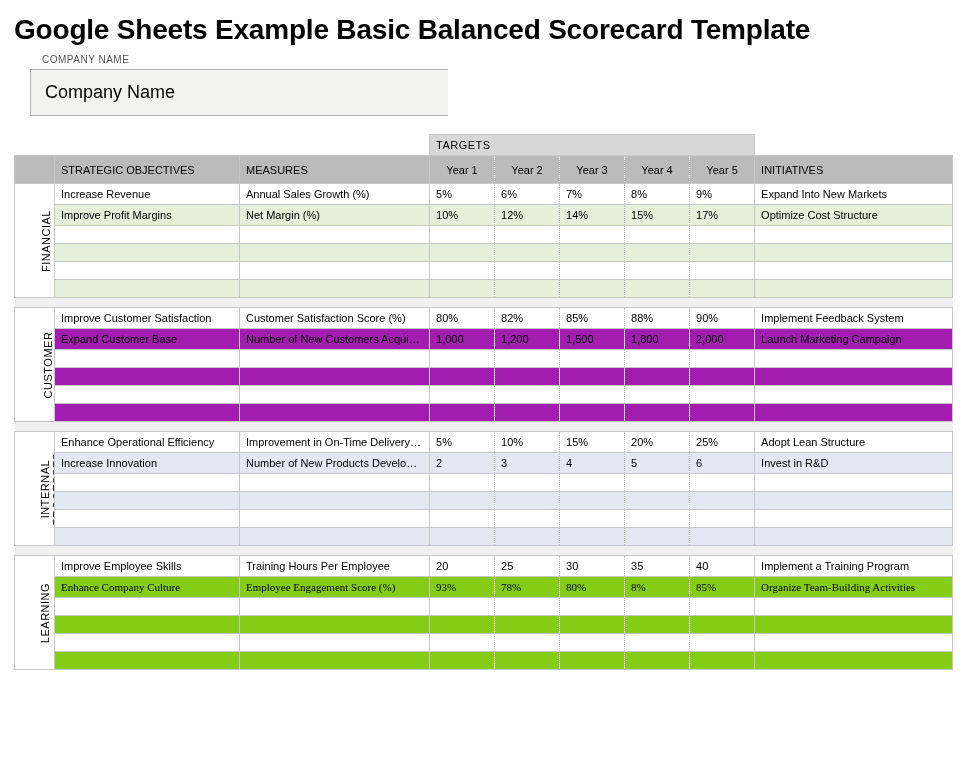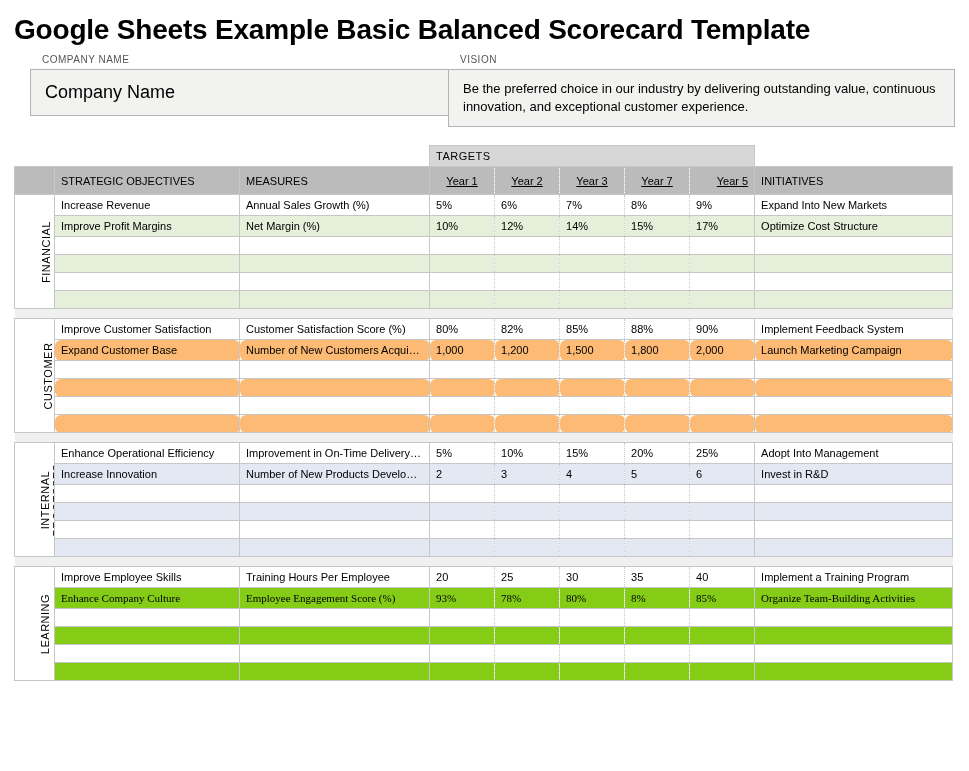--- a/index.html
+++ b/index.html
@@ -80,21 +80,21 @@
     height: 26px;
   }
   .blank-top { border: none !important; border-bottom: 1px solid #c7c7c7 !important; }
 
   
   tr.col-headers td {
     background: #bcbbbb;
     font-size: 11px;
     height: 28px;
   }
-  tr.col-headers td.year { text-align: center; text-decoration: underline; }
+  tr.col-headers td.year { text-align: center; }
 
   
   .hatch {
     background: repeating-linear-gradient(135deg,#cfcfcf 0 2px,#f1f1f1 2px 5px);
   }
 
   
   .sidetab {
     text-align: center !important;
     vertical-align: middle;
@@ -109,58 +109,54 @@
   }
   .sidetab.internal span { line-height: 1.1; }
 
   .tab-financial { background: #c7dcac; }
   .tab-customer  { background: #b7dccd; }
   .tab-internal  { background: #c1cce2; }
   .tab-learning  { background: #9ed0c1; }
 
   
   tr.shade-financial td { background: #e5efda; }
-  tr.shade-customer  td { background: #fdba74; border-radius: 6px; }
+  tr.shade-customer  td { background: #a21caf; }
   tr.shade-internal  td { background: #e3e8f2; }
   tr.shade-learning  td { background: #84cc16; font-family: Liberation Serif, serif; }
   tr.plain td { background: #ffffff; }
 
   
   td.year {
     border-left-style: dotted;
     border-right-style: dotted;
     text-align: left;
   }
   td.year.first { border-left-style: solid; }
   td.year.last  { border-right-style: solid; }
   tr.col-headers td.year { border-left-style: dotted; border-right-style: dotted; }
   tr.col-headers td.year.first { border-left-style: solid; }
-  tr.col-headers td.year.last  { border-right-style: solid; text-align: right; }
+  tr.col-headers td.year.last  { border-right-style: solid; }
 
   
   tr.divider td {
     border: none;
     background: #f0f0f0;
     height: 10px;
     padding: 0;
   }
 </style>
 </head>
 <body>
 
 <h1>Google Sheets Example Basic Balanced Scorecard Template</h1>
 
 <div class="meta-row">
   <div class="meta-col company">
     <div class="meta-label">COMPANY NAME</div>
     <div class="meta-box">Company Name</div>
-  </div>
-  <div class="meta-col vision">
-    <div class="meta-label">VISION</div>
-    <div class="meta-box">Be the preferred choice in our industry by delivering outstanding value, continuous innovation, and exceptional customer experience.</div>
   </div>
 </div>
 
 <table class="scorecard">
   <colgroup>
     <col class="c-tab">
       <col class="c-obj">
       <col class="c-meas">
     <col class="c-yr">
       <col class="c-yr">
@@ -175,21 +171,21 @@
         <td class="targets-banner" colspan="5">TARGETS</td>
         <td class="blank-top"></td>
       </tr>
       <tr class="col-headers">
         <td class="hatch"></td>
         <td>STRATEGIC OBJECTIVES</td>
         <td>MEASURES</td>
         <td class="year first">Year 1</td>
         <td class="year">Year 2</td>
         <td class="year">Year 3</td>
-        <td class="year">Year 7</td>
+        <td class="year">Year 4</td>
         <td class="year last">Year 5</td>
         <td>INITIATIVES</td>
       </tr>
       <tr class="plain">
         <td class="sidetab tab-financial" rowspan="6"><span>FINANCIAL</span></td>
         <td>Increase Revenue</td>
         <td>Annual Sales Growth (%)</td>
         <td class="year first">5%</td>
         <td class="year">6%</td>
         <td class="year">7%</td>
@@ -316,21 +312,21 @@
       </tr>
       <tr class="plain">
         <td class="sidetab tab-internal internal" rowspan="6"><span>INTERNAL<br>PROCESSES</span></td>
         <td>Enhance Operational Efficiency</td>
         <td>Improvement in On-Time Delivery (%)</td>
         <td class="year first">5%</td>
         <td class="year">10%</td>
         <td class="year">15%</td>
         <td class="year">20%</td>
         <td class="year last">25%</td>
-        <td>Adopt Into Management</td>
+        <td>Adopt Lean Structure</td>
       </tr>
       <tr class="shade-internal">
         <td>Increase Innovation</td>
         <td>Number of New Products Developed</td>
         <td class="year first">2</td>
         <td class="year">3</td>
         <td class="year">4</td>
         <td class="year">5</td>
         <td class="year last">6</td>
         <td>Invest in R&amp;D</td>

